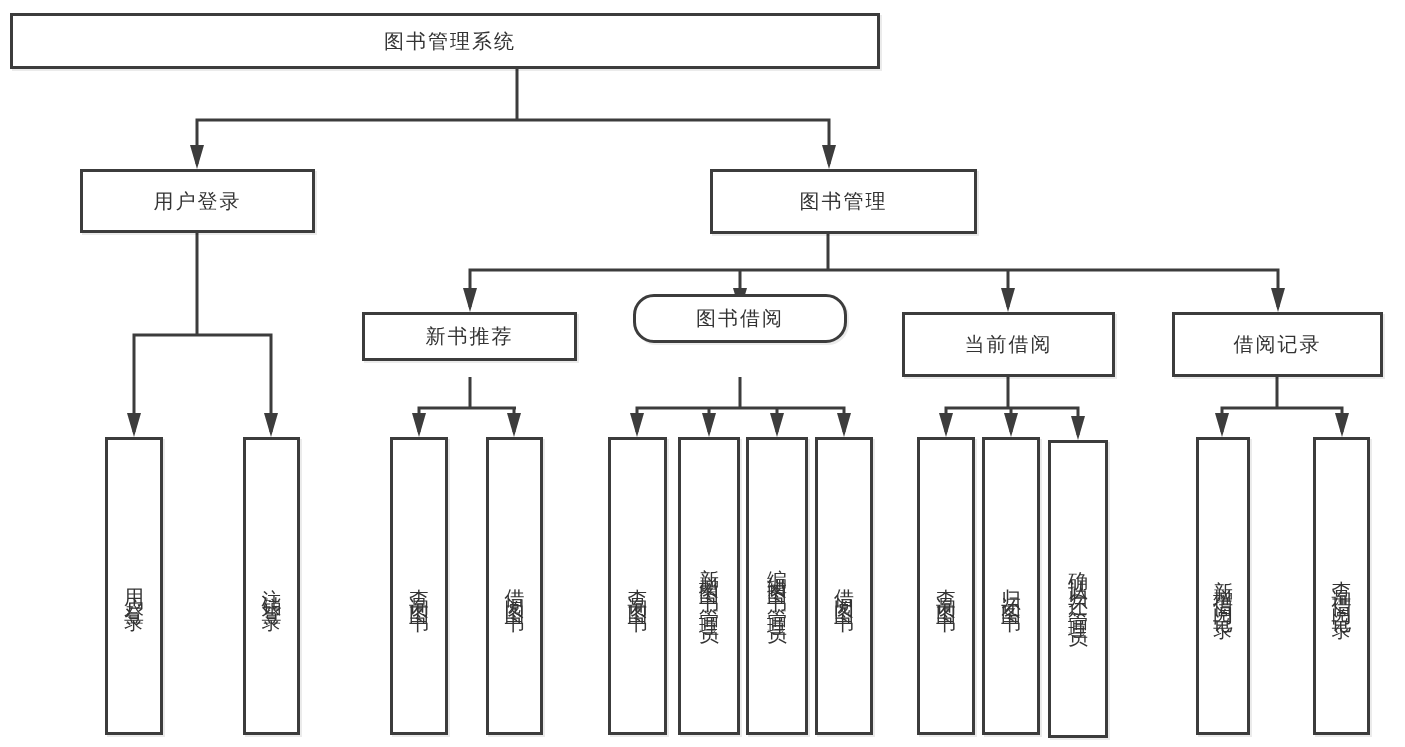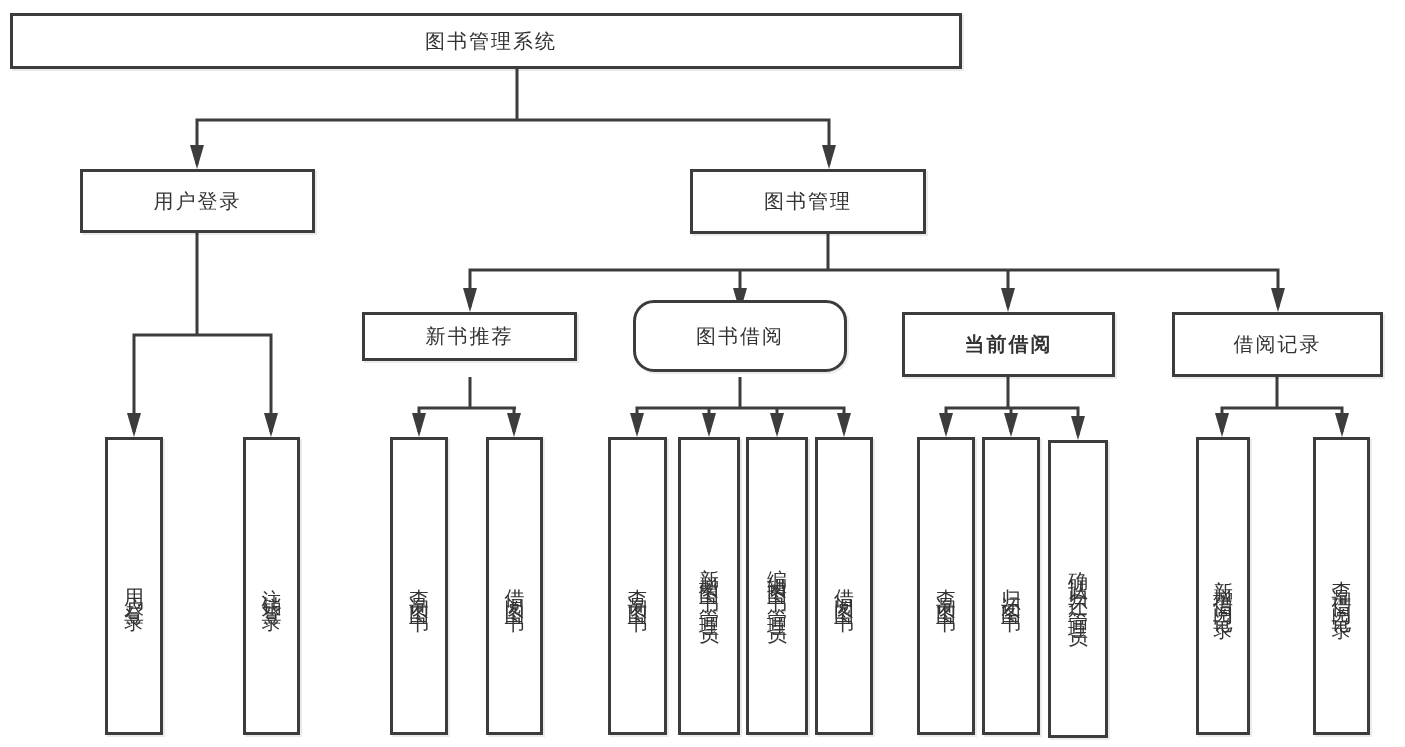--- a/index.html
+++ b/index.html
@@ -27,26 +27,26 @@
   .h-node { font-size: 20px; letter-spacing: 2px; text-align: center; }
   .v-node {
     writing-mode: vertical-rl;
     text-orientation: mixed;
     font-size: 20px;
     letter-spacing: 8px;
     line-height: 1.15;
     padding-top: 6px;
   }
   
-  #n-root        { left: 10px;   top: 13px;  width: 952px; height: 56px; padding-left: 10px; }
+  #n-root        { left: 10px;   top: 13px;  width: 870px; height: 56px; padding-left: 10px; }
   #n-user-login  { left: 80px;   top: 169px; width: 235px;  height: 64px; }
-  #n-book-mgmt   { left: 690px;  top: 169px; width: 236px;  height: 65px; text-align: right; }
+  #n-book-mgmt   { left: 710px;  top: 169px; width: 267px;  height: 65px; text-align: right; }
   #n-new-rec     { left: 362px;  top: 312px; width: 215px;  height: 49px; }
-  #n-borrowing   { left: 633px;  top: 300px; width: 214px;  height: 72px; border-radius: 21px; }
-  #n-current     { left: 902px;  top: 312px; width: 213px;  height: 65px; font-weight: bold; }
+  #n-borrowing   { left: 633px;  top: 294px; width: 214px;  height: 49px; border-radius: 21px; }
+  #n-current     { left: 902px;  top: 312px; width: 213px;  height: 65px; }
   #n-records     { left: 1172px; top: 312px; width: 211px;  height: 65px; }
   #l-user-login  { left: 105px;  top: 437px; width: 58px; height: 298px; }
   #l-logout      { left: 243px;  top: 437px; width: 57px; height: 298px; }
   #l-nb-query    { left: 390px;  top: 437px; width: 58px; height: 298px; }
   #l-nb-borrow   { left: 486px;  top: 437px; width: 57px; height: 298px; }
   #l-bb-query    { left: 608px;  top: 437px; width: 59px; height: 298px; }
   #l-bb-add      { left: 678px;  top: 437px; width: 62px; height: 298px; }
   #l-bb-edit     { left: 746px;  top: 437px; width: 62px; height: 298px; }
   #l-bb-borrow   { left: 815px;  top: 437px; width: 58px; height: 298px; }
   #l-cb-query    { left: 917px;  top: 437px; width: 58px; height: 298px; }

